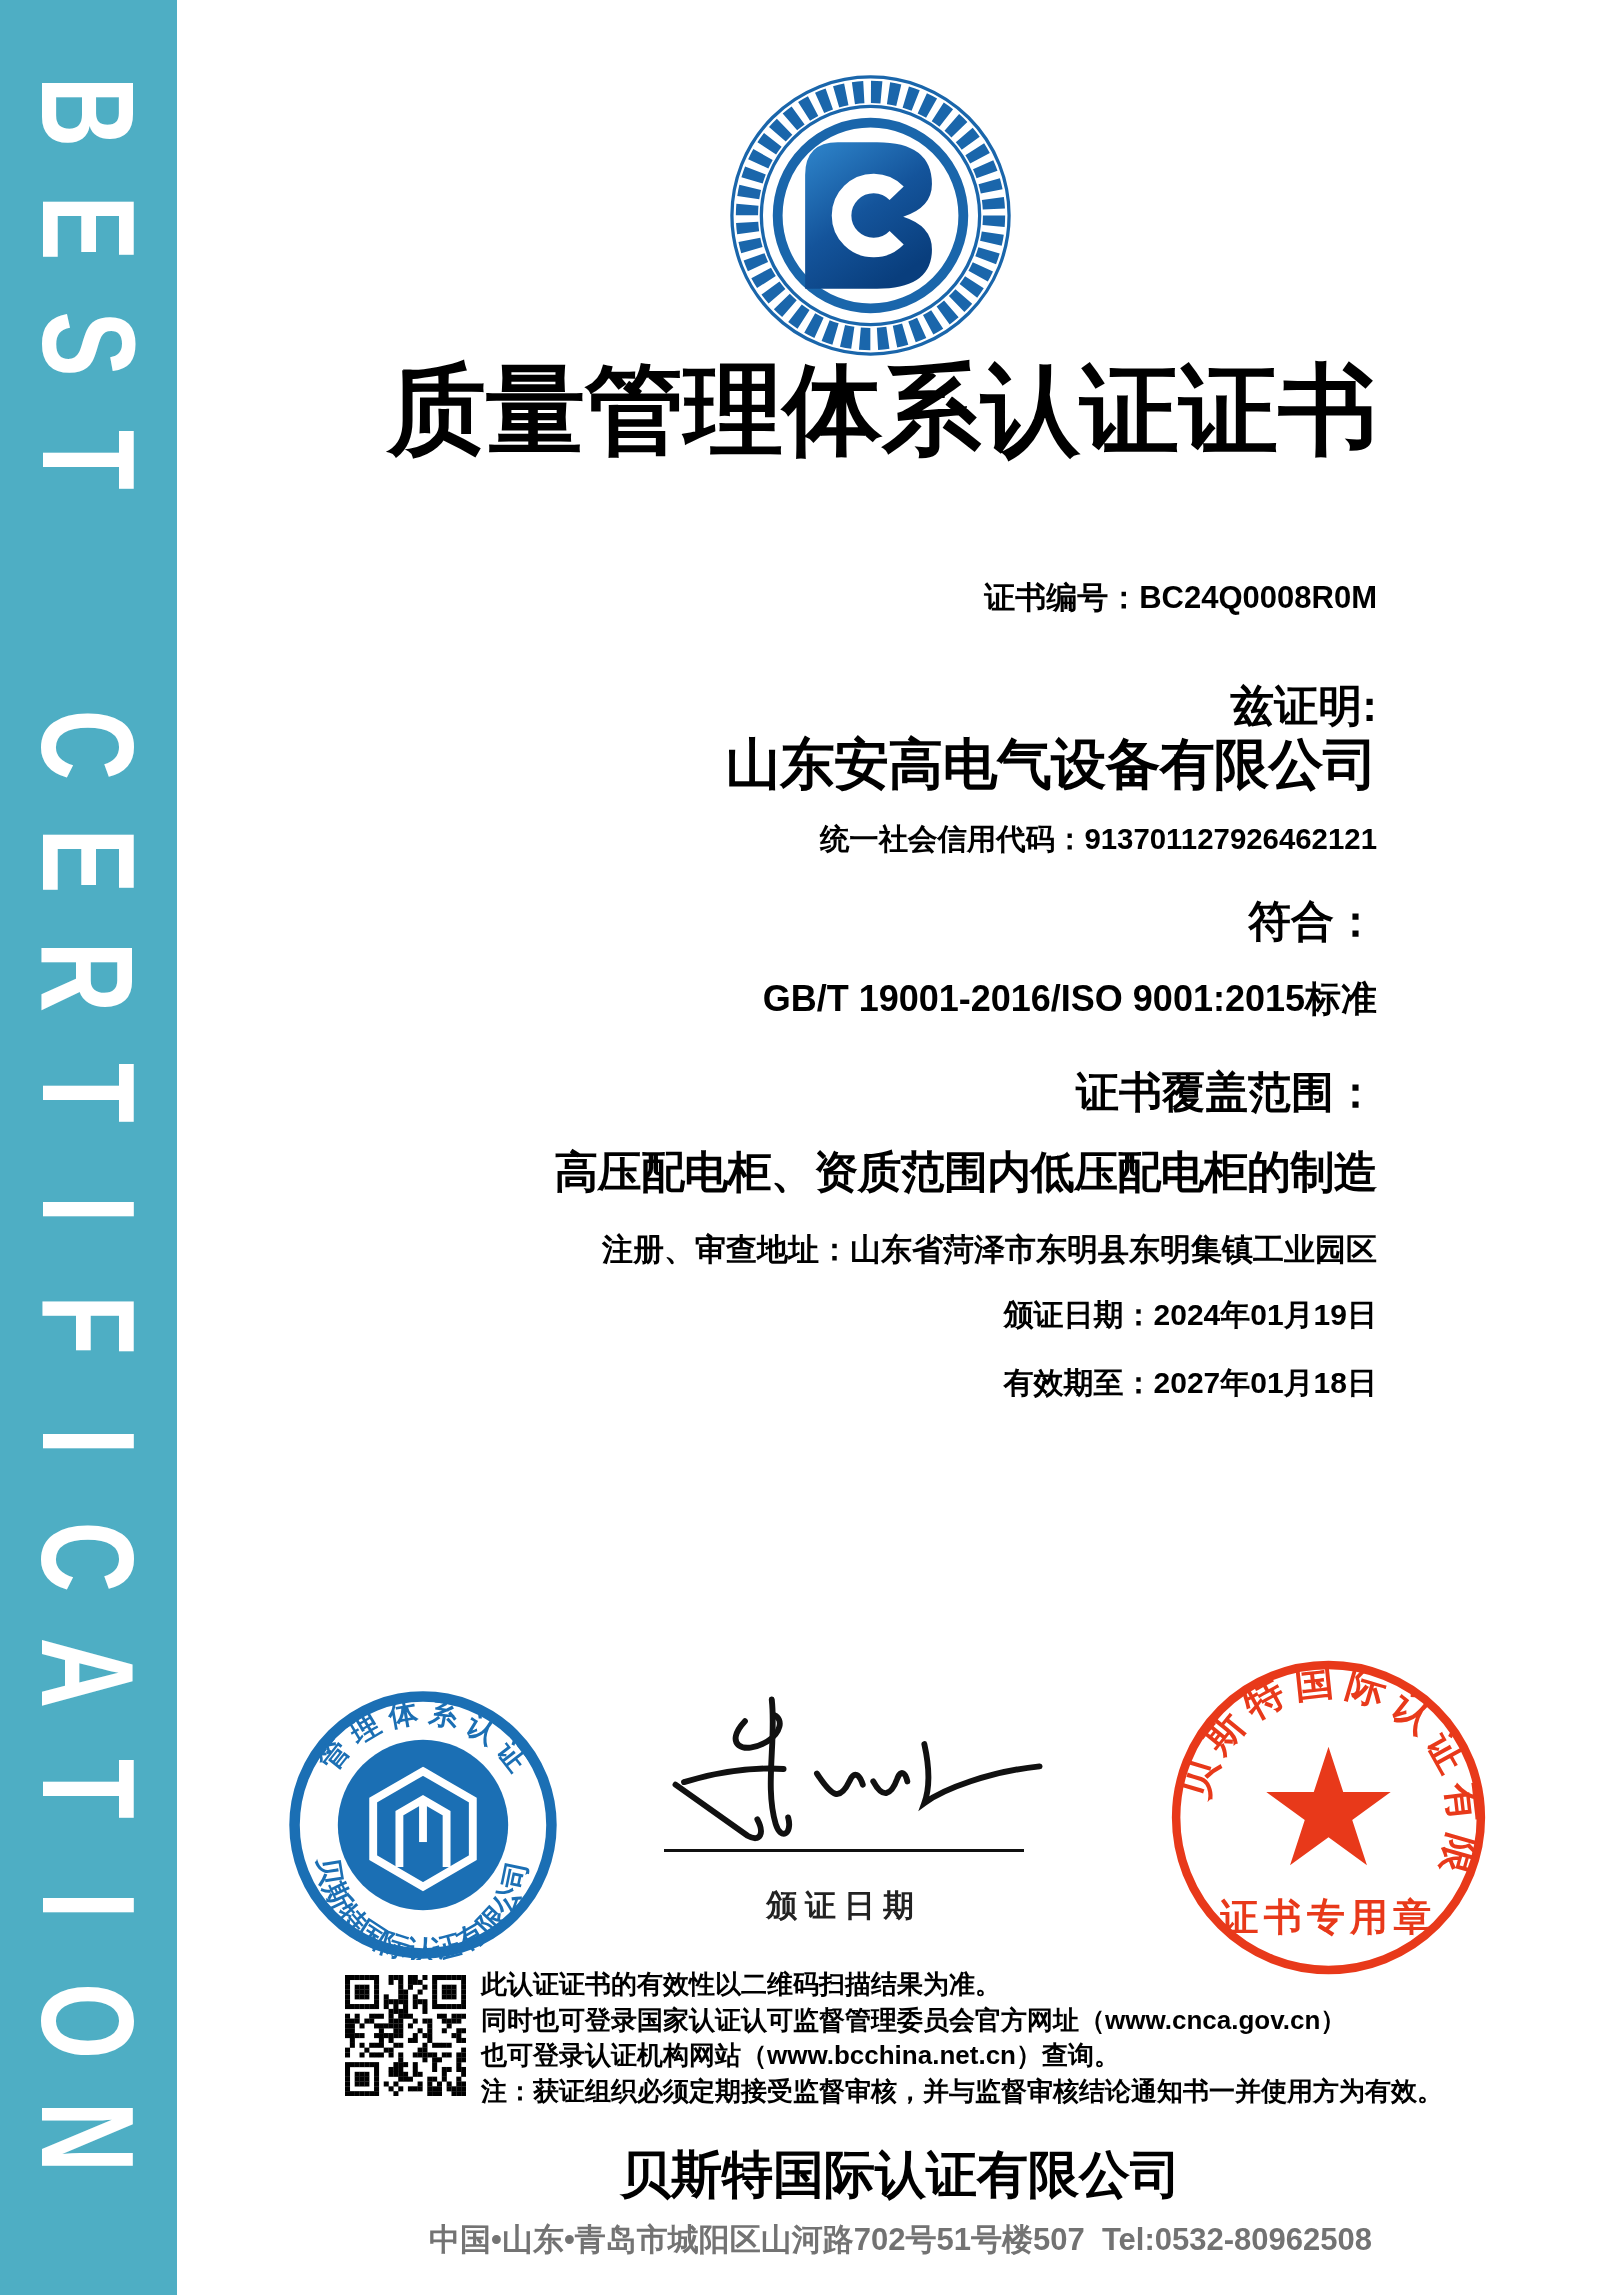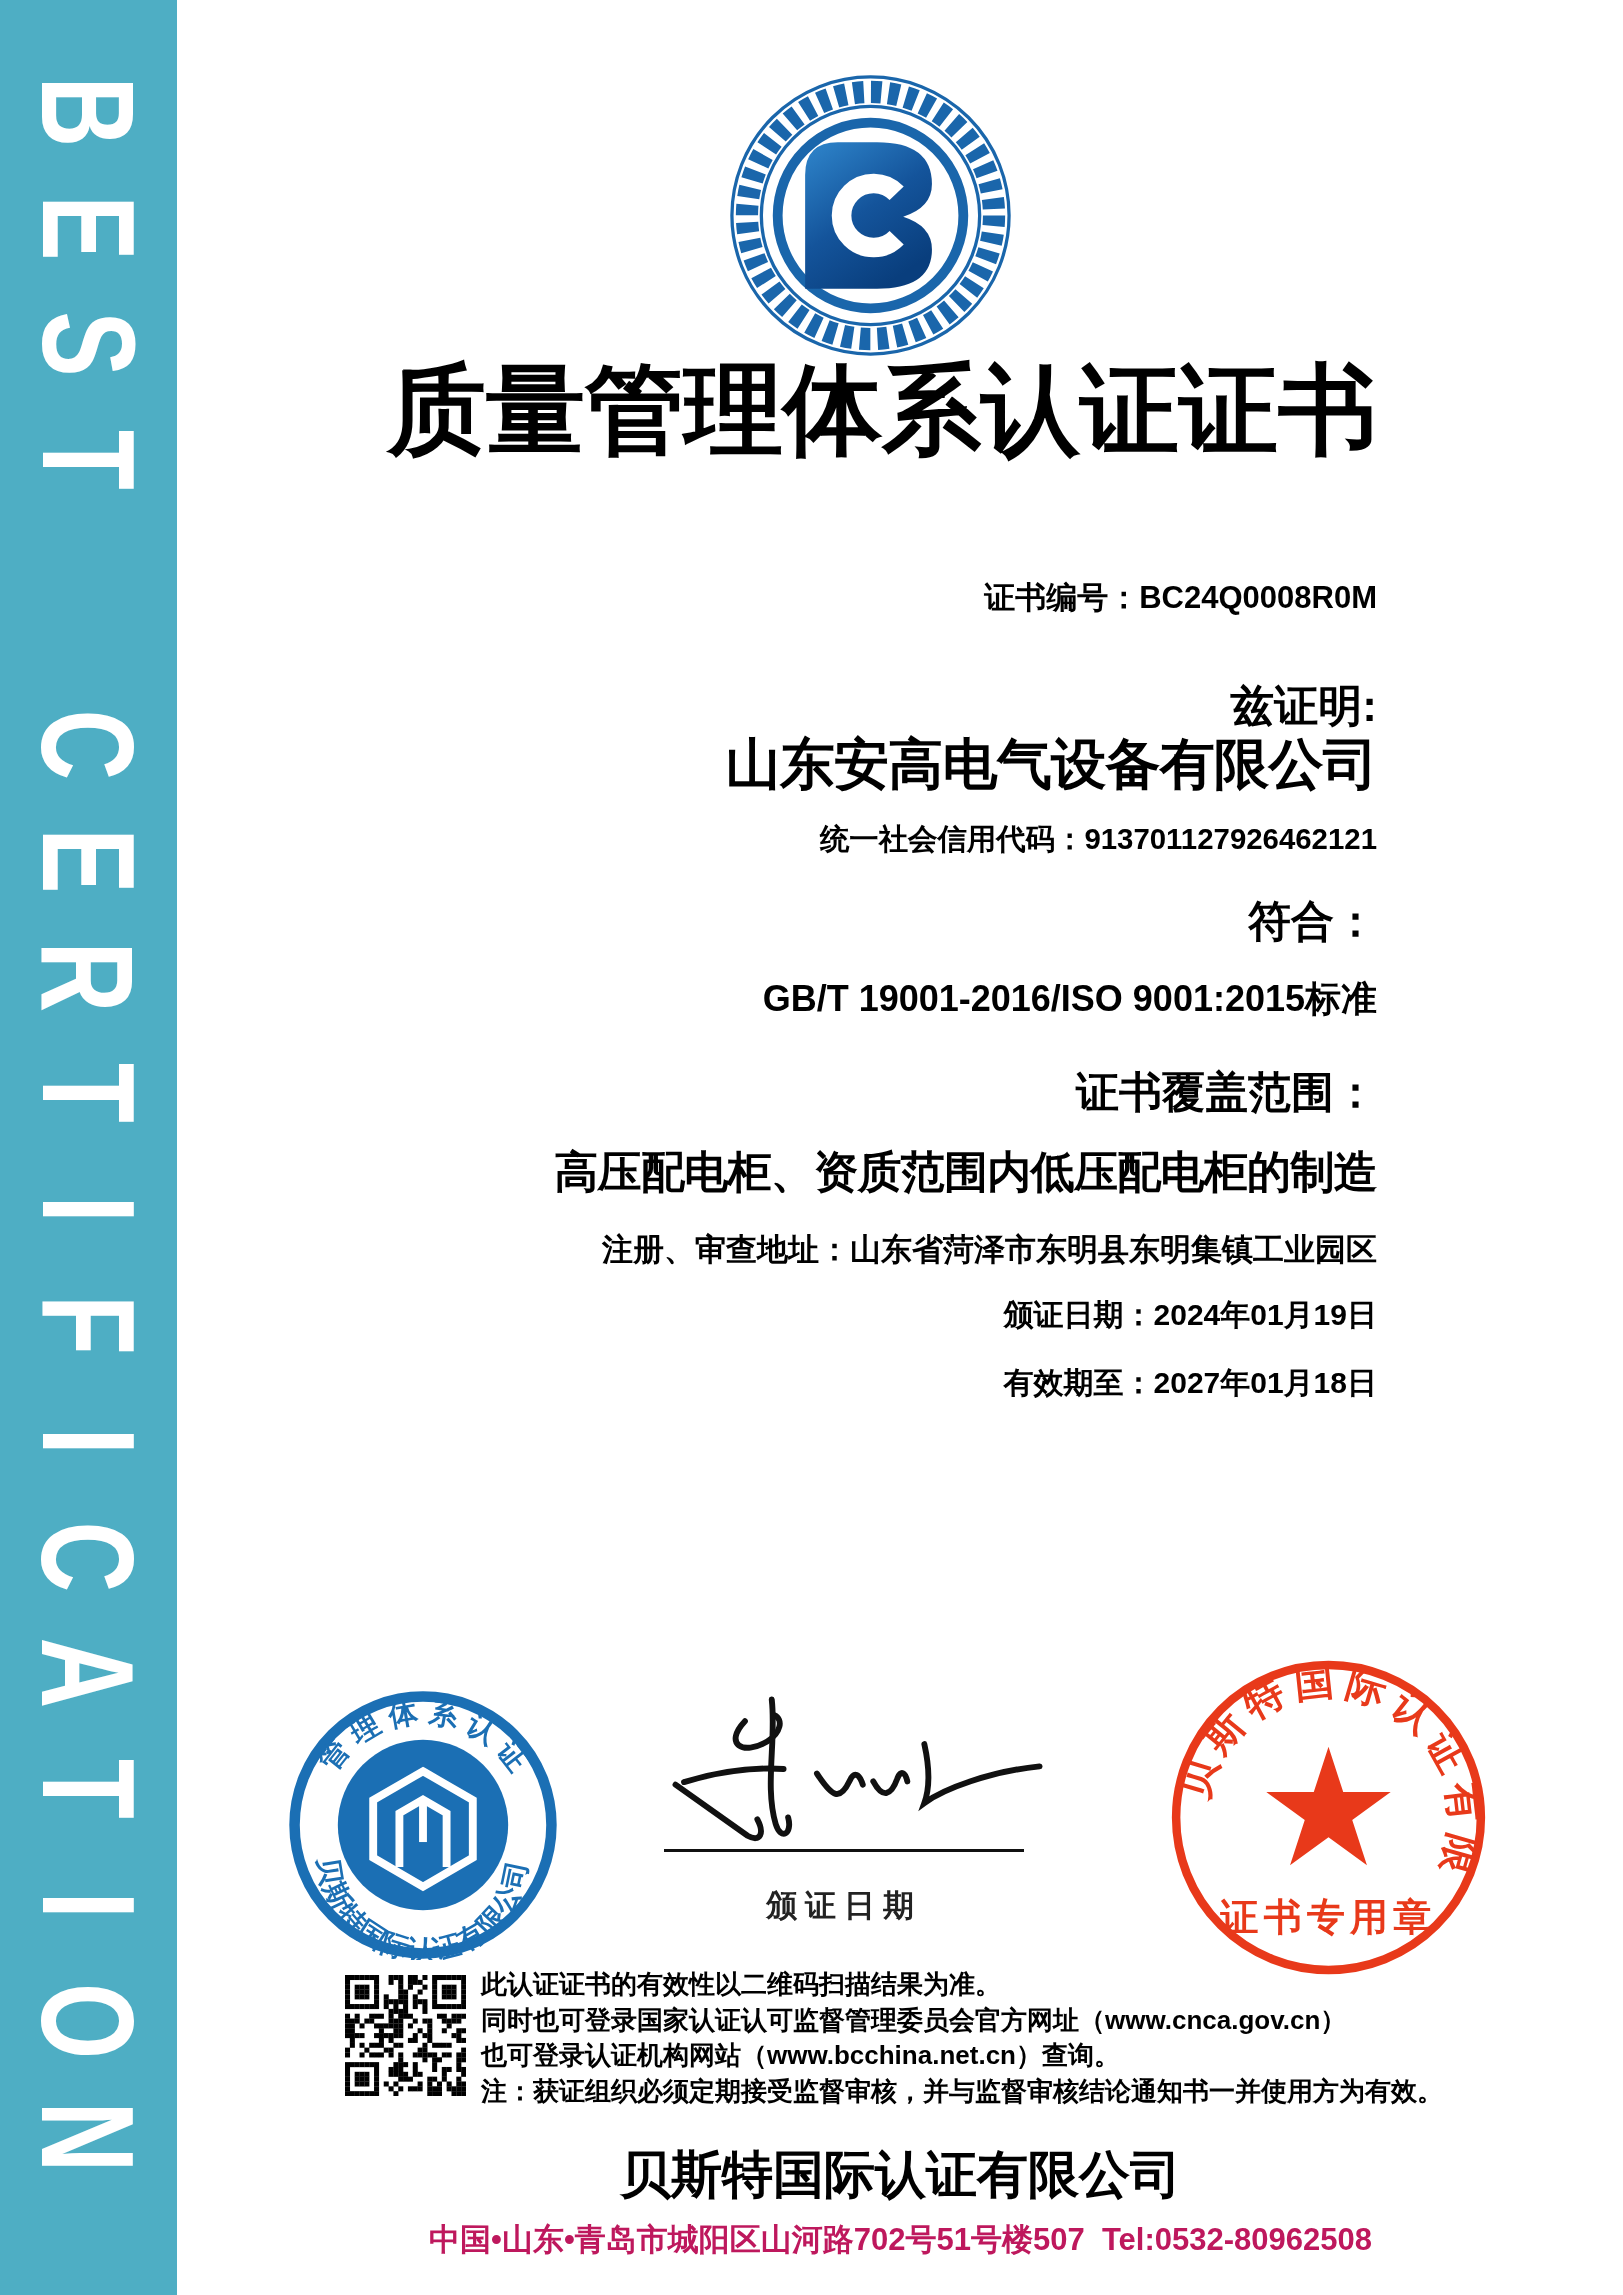--- a/index.html
+++ b/index.html
@@ -51,21 +51,21 @@
   .stamp{position:absolute;left:1165px;top:1654px;width:327px;height:327px;}
   .signature{position:absolute;left:648px;top:1685px;width:406px;height:164px;}
   .sig-line{position:absolute;left:664px;top:1849px;width:360px;height:3.3px;background:#111;}
   .signer-label{position:absolute;left:713px;top:1890px;width:262px;text-align:center;
     font-size:31px;font-weight:600;letter-spacing:7.9px;color:#222;line-height:1;}
   .qr{position:absolute;left:345px;top:1975px;width:121px;height:121px;}
   .notes{position:absolute;left:481px;top:1967px;line-height:1.37;font-size:26px;font-weight:700;color:#000;white-space:nowrap;}
   .footer-company{position:absolute;left:177px;top:2149px;width:1447px;text-align:center;
     font-size:51px;font-weight:800;color:#000;line-height:1;}
   .footer-address{position:absolute;left:177px;top:2224px;width:1447px;text-align:center;
-    font-size:31px;font-weight:700;color:#be185d;line-height:1;}
+    font-size:31px;font-weight:700;color:#737373;line-height:1;}
 </style>
 </head>
 <body>
 
 <div class="page">
 
   <div class="sidebar">
     <div class="sidebar-letters">
         <div class="sb-cell">
           <span>B</span>

